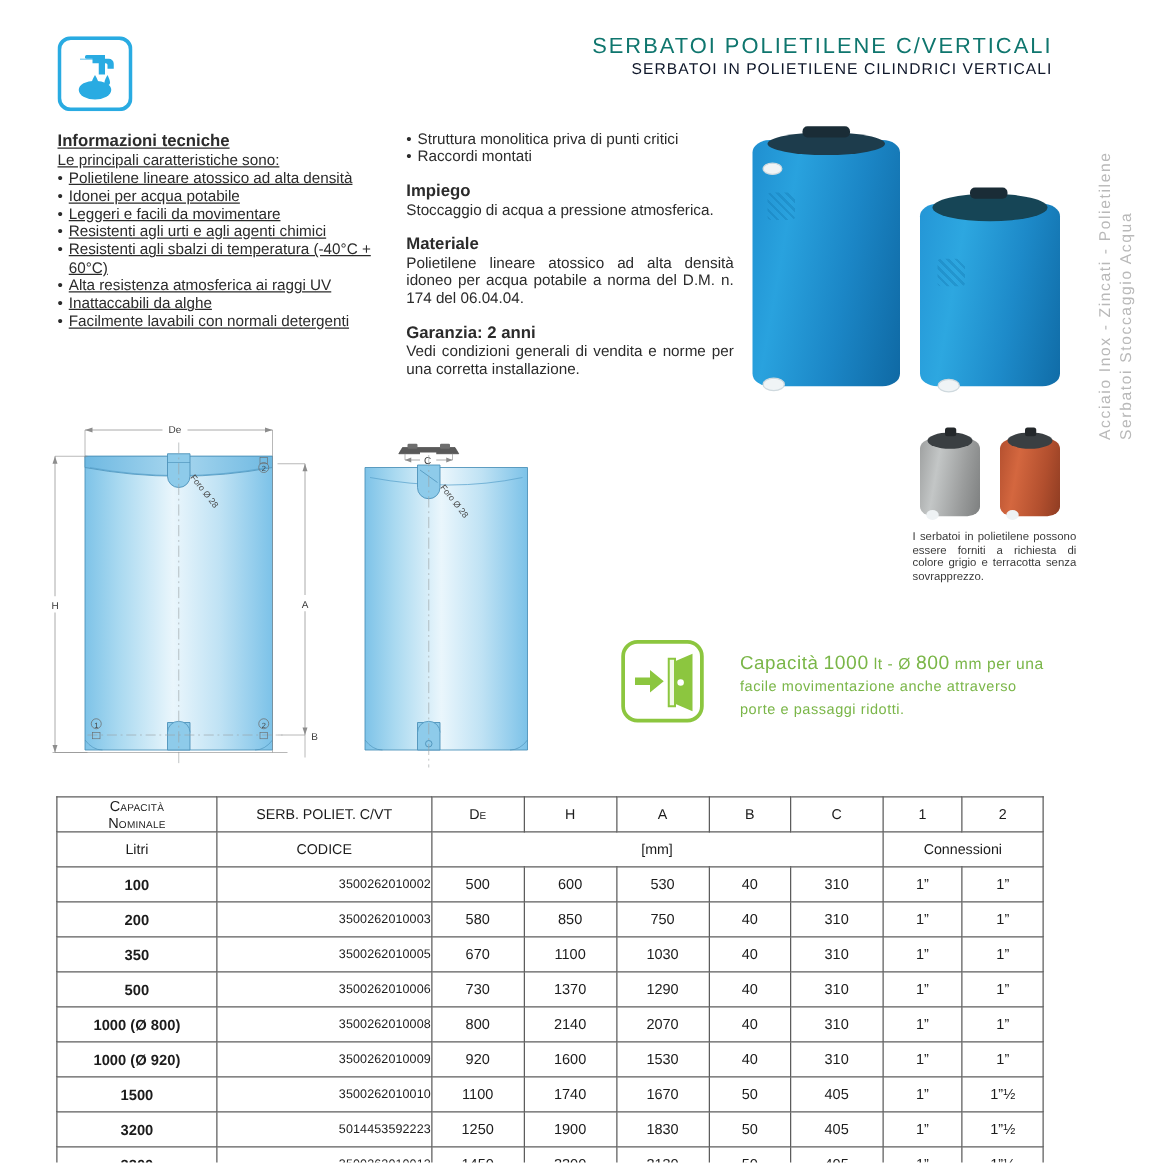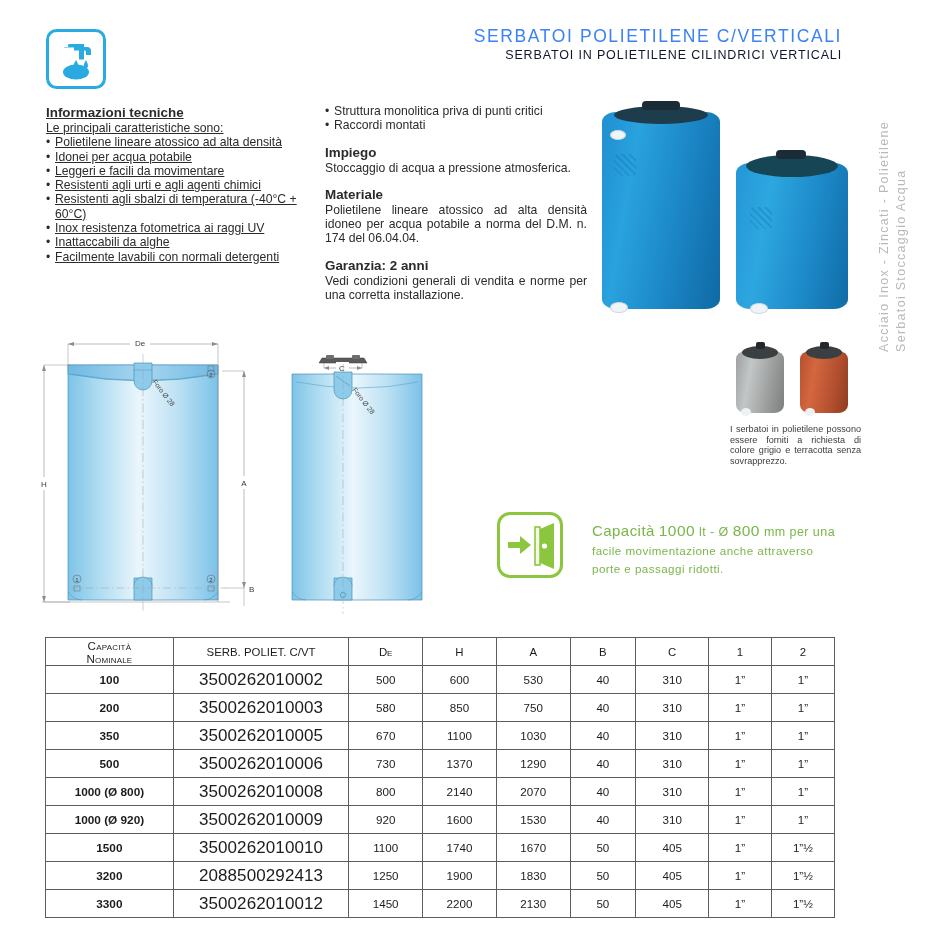--- a/index.html
+++ b/index.html
@@ -6,21 +6,21 @@
   html, body { background: #ffffff; }
   body {
     width: 928px; height: 930px; position: relative;
     font-family: "Liberation Sans", sans-serif;
     color: #231f20; overflow: hidden;
   }
 
   
   .hdr-titles { position: absolute; right: 86px; top: 26px; text-align: right; }
   .hdr-title {
-    font-size: 17.5px; letter-spacing: 1.6px; color: #3b82f6;
+    font-size: 17.5px; letter-spacing: 1.6px; color: #0f766e;
     font-weight: 400; white-space: nowrap;
   }
   .hdr-sub {
     font-size: 12.5px; letter-spacing: 0.85px; color: #0f172a;
     margin-top: 1px; white-space: nowrap;
   }
 
   .faucet-icon { position: absolute; left: 46px; top: 29px; width: 60px; height: 60px; }
 
   
@@ -118,21 +118,21 @@
     border-collapse: collapse; font-size: 11.6px; color: #1c1c1c;
   }
   table.spec th, table.spec td {
     border: 1px solid #5d5d5d; text-align: center; padding: 0;
     height: 28px; font-weight: 400;
   }
   table.spec thead th { font-size: 11.4px; }
   table.spec .hcap { font-size: 11.6px; line-height: 13px; letter-spacing: .2px; }
   table.spec .sc { font-variant: small-caps; }
   table.spec td.lt { font-weight: 700; font-size: 11.8px; }
-  table.spec td.code { font-size: 17px; letter-spacing: .1px; }
+  table.spec td.code { font-size: 10px; letter-spacing: .1px; text-align: right; }
   .w-cap { width: 135px; } .w-code { width: 180px; margin-left: 47px; }
   .w-de { width: 78px; } .w-h { width: 78px; } .w-a { width: 78px; }
   .w-b { width: 70px; } .w-c { width: 78px; }
   .w-1 { width: 67px; } .w-2 { width: 67px; }
 </style>
 </head>
 <body>
 
 <div class="faucet-icon">
   <svg width="60" height="60" viewBox="0 0 60 60">
@@ -157,21 +157,21 @@
 
 <div class="col col-left">
   <h3>Informazioni tecniche</h3>
   <p>Le principali caratteristiche sono:</p>
   <ul class="bullets">
     <li>Polietilene lineare atossico ad alta densità</li>
     <li>Idonei per acqua potabile</li>
     <li>Leggeri e facili da movimentare</li>
     <li>Resistenti agli urti e agli agenti chimici</li>
     <li>Resistenti agli sbalzi di temperatura (-40°C + 60°C)</li>
-    <li>Inox resistenza fotometrica ai raggi UV</li>
+    <li>Alta resistenza atmosferica ai raggi UV</li>
     <li>Inattaccabili da alghe</li>
     <li>Facilmente lavabili con normali detergenti</li>
   </ul>
 </div>
 
 <div class="col col-mid">
   <ul class="bullets">
     <li>Struttura monolitica priva di punti critici</li>
     <li>Raccordi montati</li>
   </ul>
@@ -355,20 +355,26 @@
       </th>
       <th class="w-code">SERB. POLIET. C/VT</th>
       <th class="w-de sc">De</th>
       <th class="w-h">H</th>
       <th class="w-a">A</th>
       <th class="w-b">B</th>
       <th class="w-c">C</th>
       <th class="w-1">1</th>
       <th class="w-2">2</th>
     </tr>
+    <tr>
+      <th>Litri</th>
+      <th>CODICE</th>
+      <th colspan="5">[mm]</th>
+      <th colspan="2">Connessioni</th>
+    </tr>
   </thead>
   <tbody id="spec-body">
       <tr>
         <td class="lt">100</td>
         <td class="code">3500262010002</td>
         <td>500</td>
         <td>600</td>
         <td>530</td>
         <td>40</td>
         <td>310</td>
@@ -436,21 +442,21 @@
         <td>1100</td>
         <td>1740</td>
         <td>1670</td>
         <td>50</td>
         <td>405</td>
         <td>1”</td>
         <td>1”½</td>
       </tr>
       <tr>
         <td class="lt">3200</td>
-        <td class="code">2088500292413</td>
+        <td class="code">5014453592223</td>
         <td>1250</td>
         <td>1900</td>
         <td>1830</td>
         <td>50</td>
         <td>405</td>
         <td>1”</td>
         <td>1”½</td>
       </tr>
       <tr>
         <td class="lt">3300</td>

